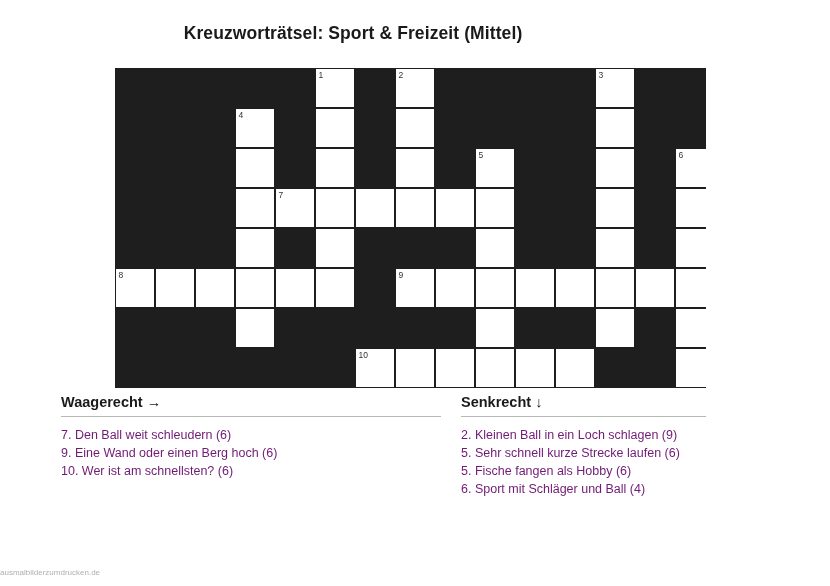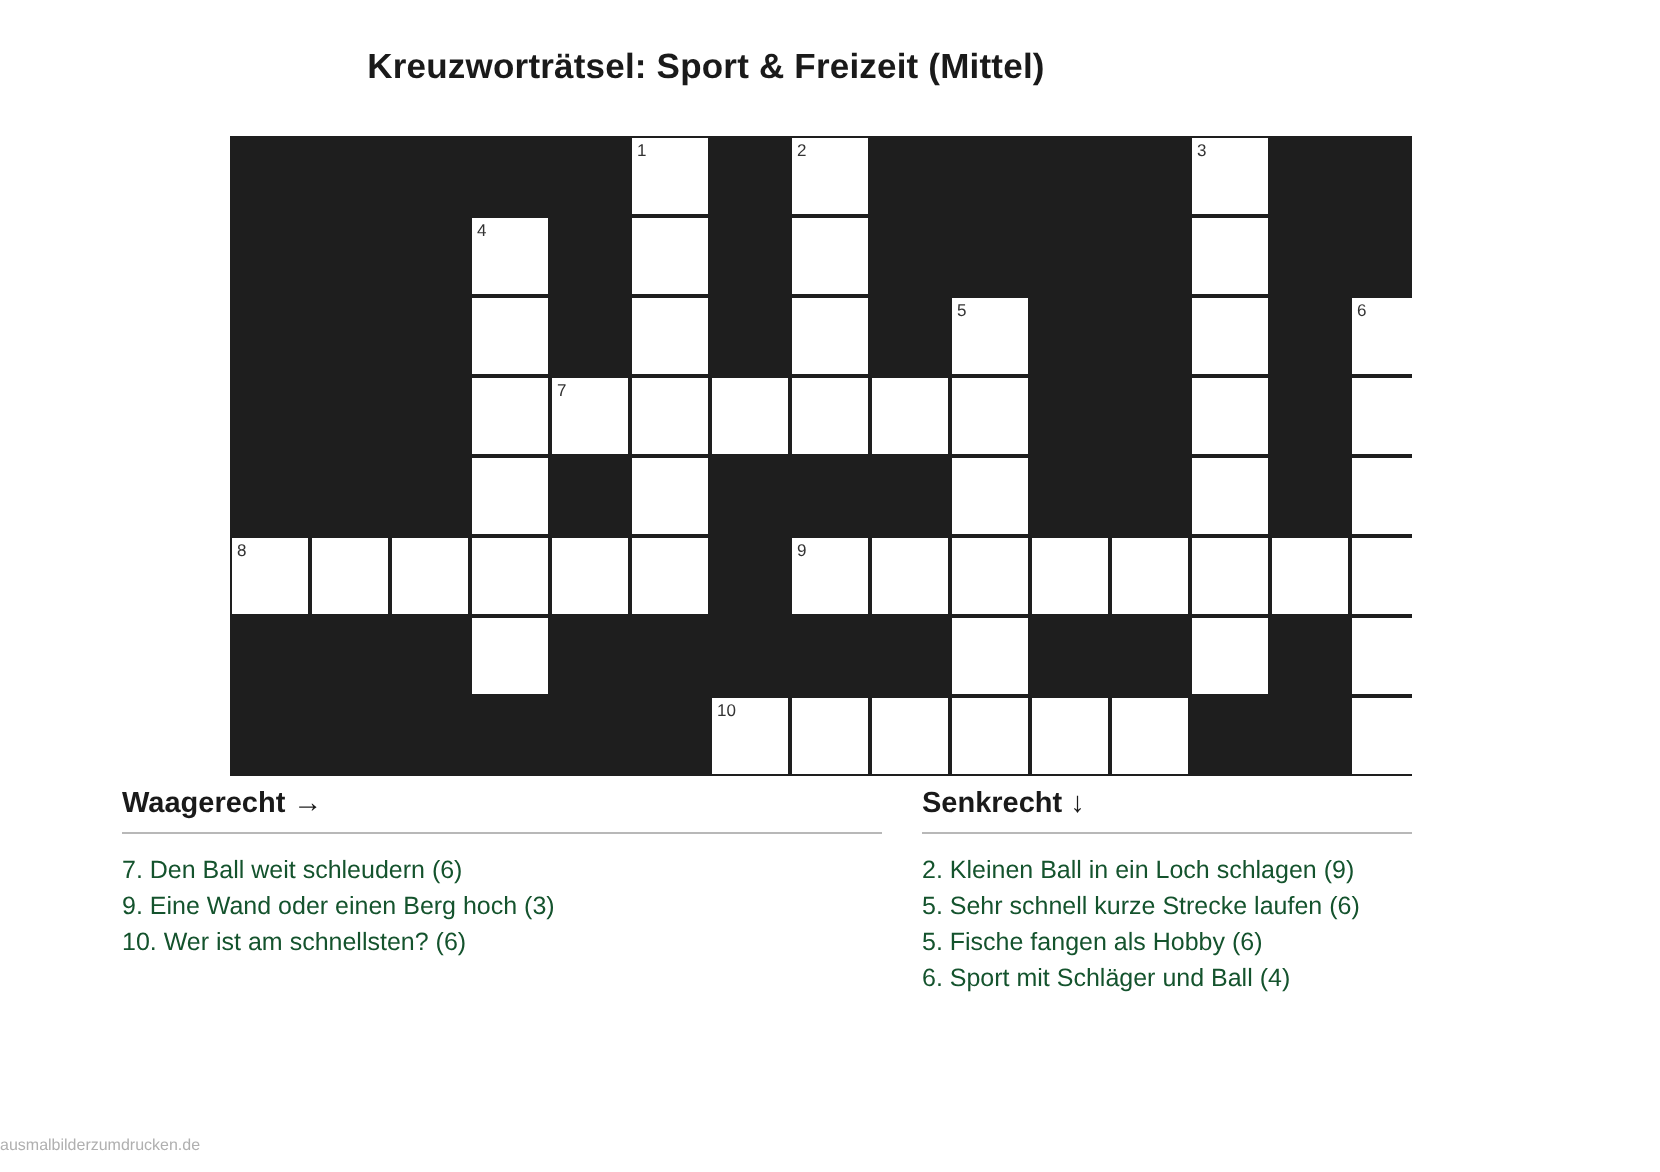--- a/index.html
+++ b/index.html
@@ -84,21 +84,21 @@
     margin-bottom: 9px;
   }
   .clue-list {
     list-style: none;
     margin: 0;
     padding: 0;
   }
   .clue-list li {
     font-size: 12.5px;
     line-height: 18px;
-    color: #14532d;
+    color: #701a75;
     padding: 0;
   }
   #footer {
     position: absolute;
     left: 0;
     top: 568px;
     width: 830px;
     text-align: left;
     font-size: 8px;
     color: #b0b0b0;
@@ -254,21 +254,21 @@
         <div class="cell block"></div>
         <div class="cell open"></div>
       </div>
   </div>
 
   <div id="clues">
     <div class="clue-col">
       <div class="clue-head">Waagerecht →</div>
       <ul class="clue-list" id="across-list">
           <li>7. Den Ball weit schleudern (6)</li>
-          <li>9. Eine Wand oder einen Berg hoch (3)</li>
+          <li>9. Eine Wand oder einen Berg hoch (6)</li>
           <li>10. Wer ist am schnellsten? (6)</li>
         </ul>
     </div>
     <div class="clue-col">
       <div class="clue-head">Senkrecht ↓</div>
       <ul class="clue-list" id="down-list">
           <li>2. Kleinen Ball in ein Loch schlagen (9)</li>
           <li>5. Sehr schnell kurze Strecke laufen (6)</li>
           <li>5. Fische fangen als Hobby (6)</li>
           <li>6. Sport mit Schläger und Ball (4)</li>

